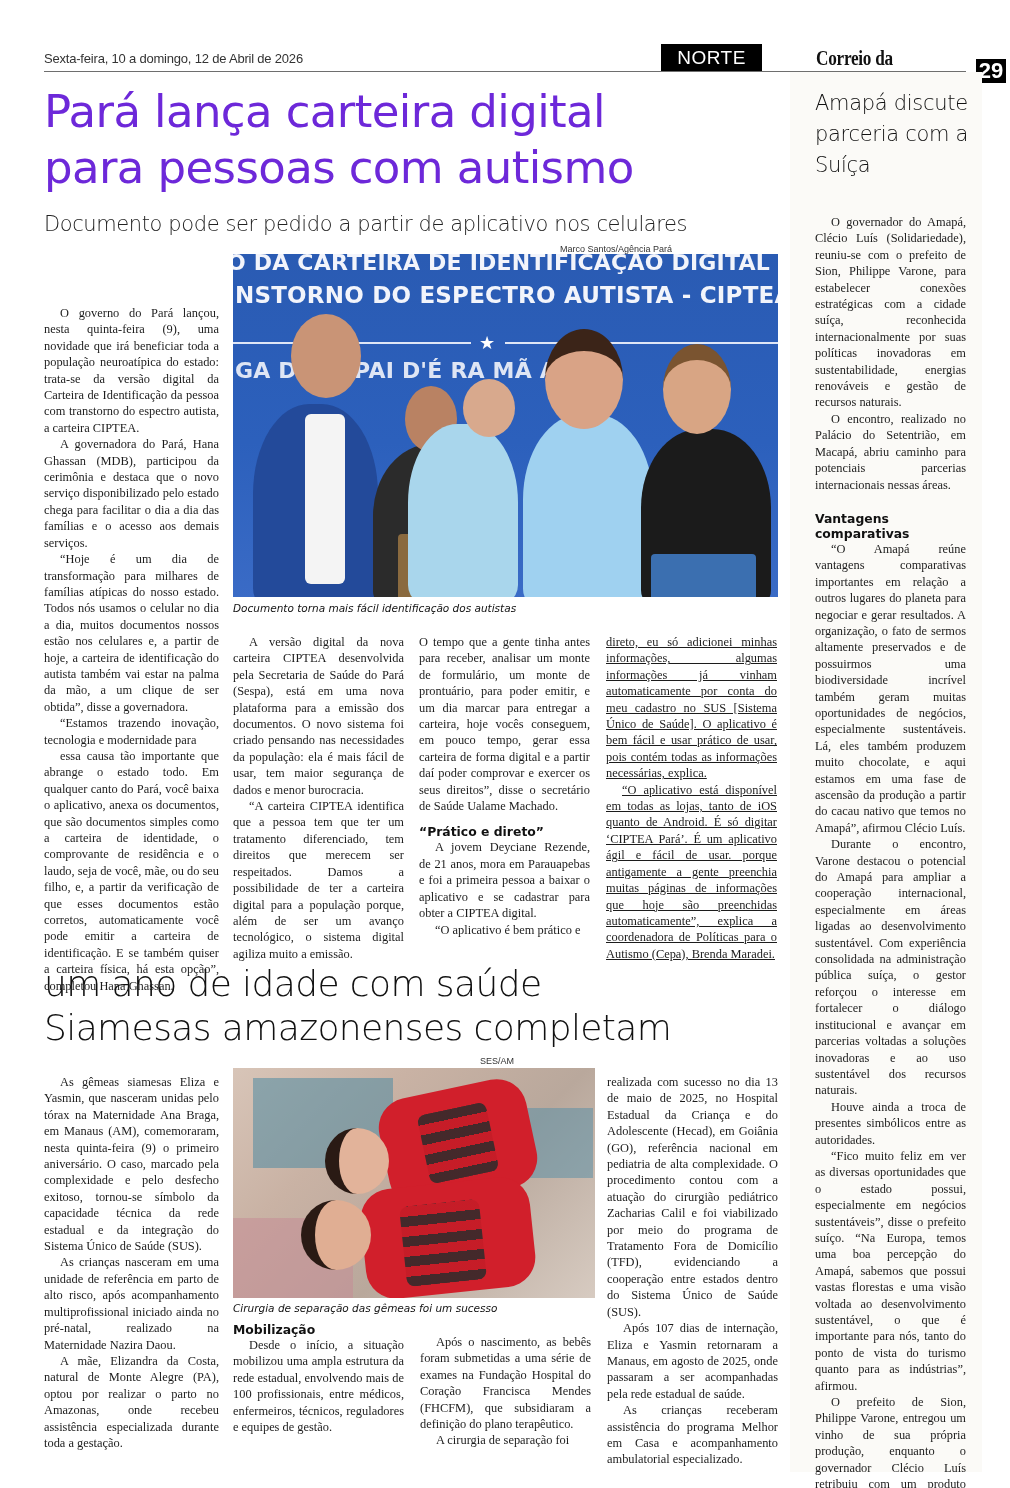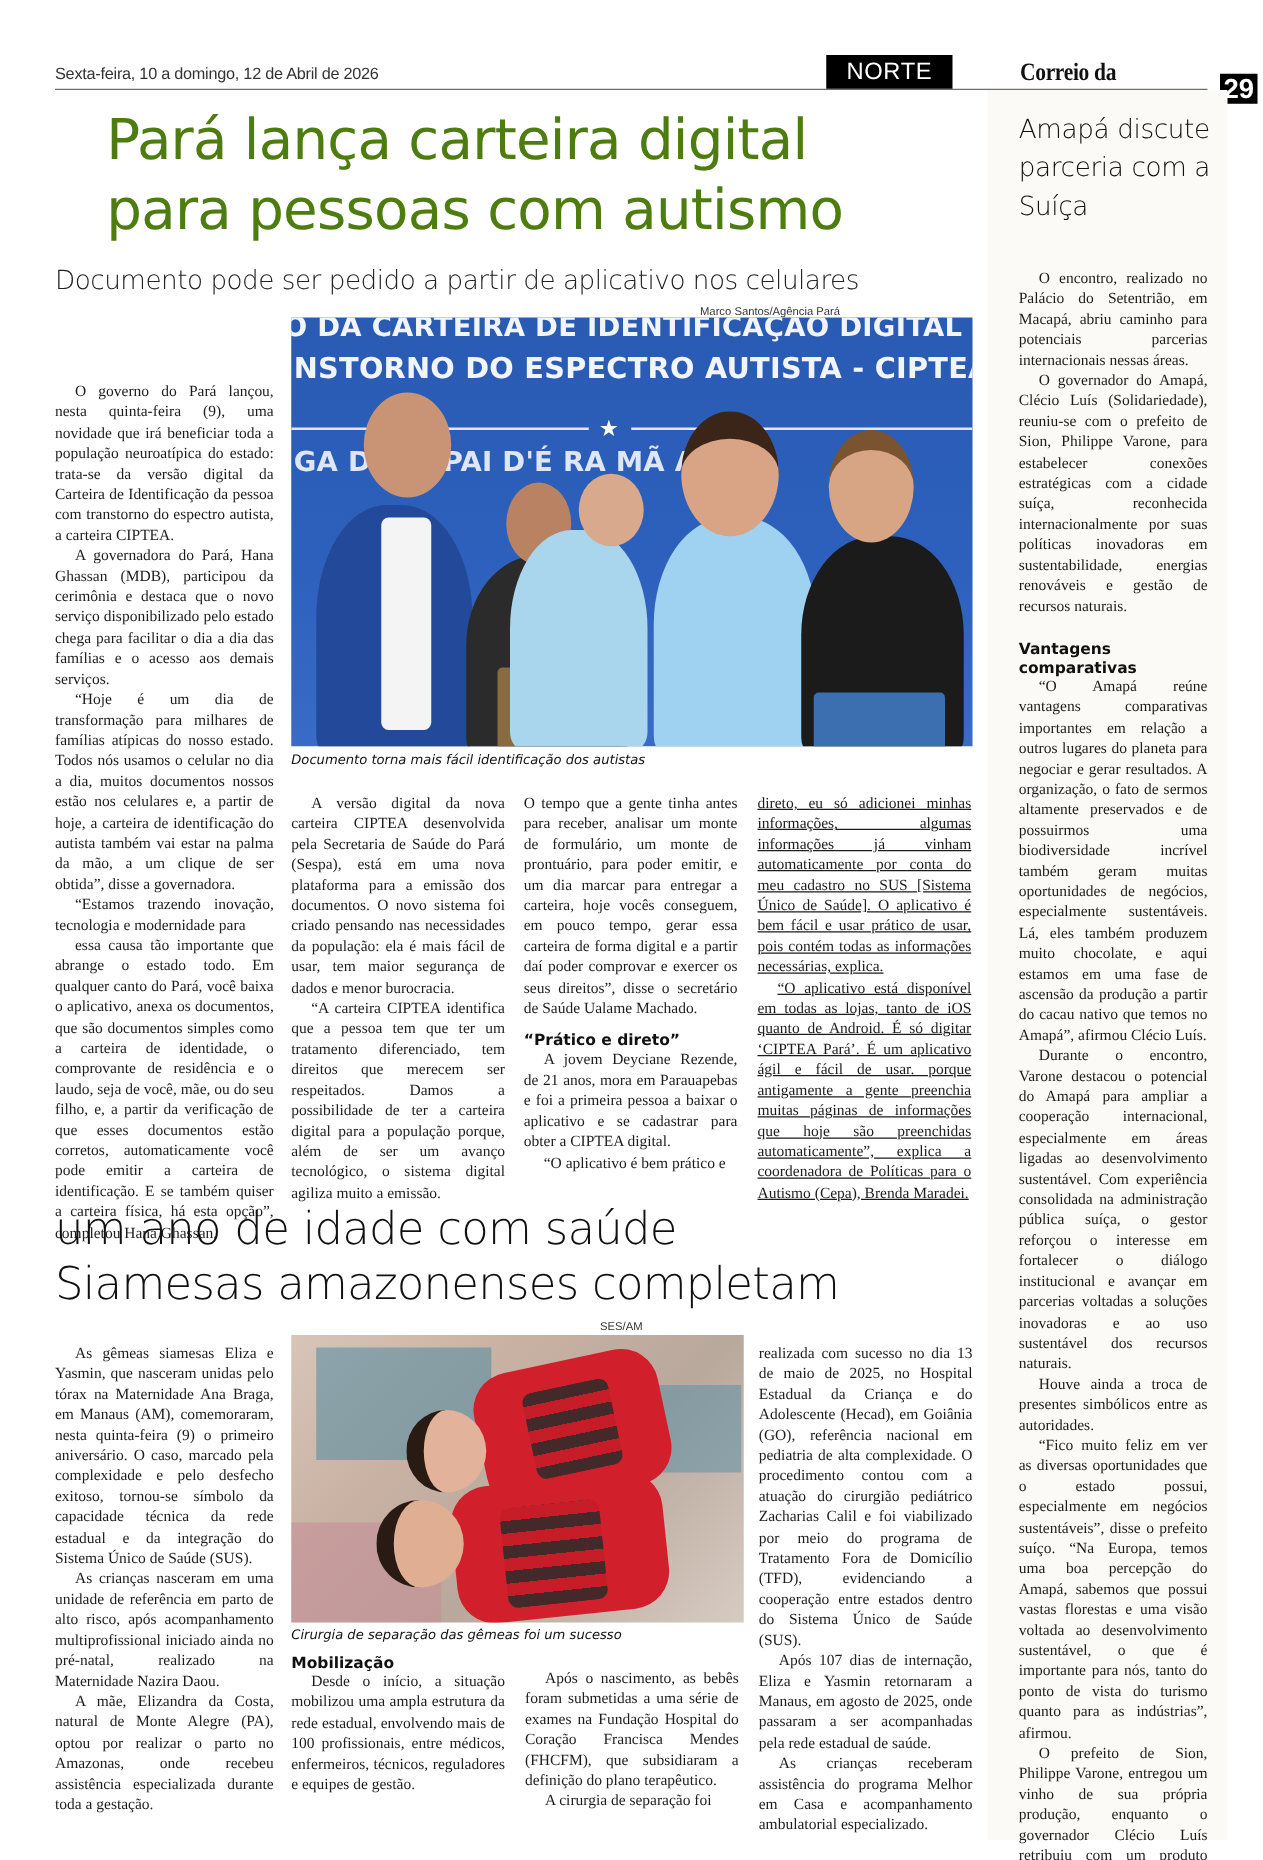--- a/index.html
+++ b/index.html
@@ -7,21 +7,21 @@
   body { position: relative; font-family: "Liberation Serif", serif; color: #1a1a1a; }
 
   
   .hdr { position: absolute; left: 44px; top: 44px; width: 922px; height: 28px; border-bottom: 1px solid #6e6e6e; }
   .hdr-date { position: absolute; left: 0; top: 7px; font-family: "Liberation Sans", sans-serif; font-size: 13px; color: #333; letter-spacing: -0.2px; }
   .hdr-section { position: absolute; left: 617px; top: 0; width: 101px; height: 27px; background: #000; color: #fff; font-family: "Liberation Sans", sans-serif; font-size: 19px; text-align: center; line-height: 27px; letter-spacing: 0.5px; }
   .hdr-brand { position: absolute; left: 772px; top: 3px; font-family: "Liberation Serif", serif; font-size: 20px; font-weight: bold; color: #111; transform: scaleX(0.86); transform-origin: left; letter-spacing: -0.3px; }
   .hdr-page { position: absolute; left: 932px; top: 3px; width: 30px; height: 24px; background: #000; color: #fff; font-family: "Liberation Sans", sans-serif; font-weight: bold; font-size: 22px; text-align: center; line-height: 24px; margin-top: 12px; }
 
   
-  .h1 { position: absolute; left: 44px; top: 84px; width: 740px; font-family: "DejaVu Sans", sans-serif; font-weight: 500; font-size: 45px; line-height: 56px; letter-spacing: -0.6px; color: #4d7c0f; margin-left: 41px; }
+  .h1 { position: absolute; left: 44px; top: 84px; width: 740px; font-family: "DejaVu Sans", sans-serif; font-weight: 500; font-size: 45px; line-height: 56px; letter-spacing: -0.6px; color: #6d28d9; }
   .sub { position: absolute; left: 44px; top: 212px; font-family: "DejaVu Sans", sans-serif; font-weight: 300; font-size: 21px; color: #222; letter-spacing: -0.4px; }
   .h2 { position: absolute; left: 44px; top: 962px; width: 740px; font-family: "DejaVu Sans", sans-serif; font-weight: 300; font-size: 36px; line-height: 44px; letter-spacing: -0.6px; color: #111; }
 
   
   .col { position: absolute; font-size: 12.4px; line-height: 16.4px; text-align: justify; hyphens: manual; color: #1c1c1c; }
   .col p { text-indent: 16px; }
   .col p.noindent { text-indent: 0; }
   .col .subhead { font-family: "DejaVu Sans", sans-serif; font-weight: bold; font-size: 12.4px; line-height: 15px; text-indent: 0; text-align: left; color: #111; margin-top: 10px; }
 
   
@@ -152,21 +152,21 @@
 
 <div class="col" style="left:607px; top:1074px; width:171px;">
   <p class="noindent">realizada com sucesso no dia 13 de maio de 2025, no Hospital Estadual da Criança e do Adolescente (Hecad), em Goiânia (GO), referência nacional em pediatria de alta complexidade. O procedimento contou com a atuação do cirurgião pediátrico Zacharias Calil e foi viabilizado por meio do programa de Tratamento Fora de Domicílio (TFD), evidenciando a cooperação entre estados dentro do Sistema Único de Saúde (SUS).</p>
   <p>Após 107 dias de internação, Eliza e Yasmin retornaram a Manaus, em agosto de 2025, onde passaram a ser acompanhadas pela rede estadual de saúde.</p>
   <p>As crianças receberam assistência do programa Melhor em Casa e acompanhamento ambulatorial especializado.</p>
 </div>
 
 <div class="side-bg"></div>
 <div class="side-title">Amapá discute parceria com a Suíça</div>
 <div class="col" style="left:815px; top:214px; width:151px;">
+  <p>O governador do Amapá, Clécio Luís (Solidariedade), reuniu-se com o prefeito de Sion, Philippe Varone, para estabelecer conexões estratégicas com a cidade suíça, reconhecida internacionalmente por suas políticas inovadoras em sustentabilidade, energias renováveis e gestão de recursos naturais.</p>
   <p>O encontro, realizado no Palácio do Setentrião, em Macapá, abriu caminho para potenciais parcerias internacionais nessas áreas.</p>
-  <p>O governador do Amapá, Clécio Luís (Solidariedade), reuniu-se com o prefeito de Sion, Philippe Varone, para estabelecer conexões estratégicas com a cidade suíça, reconhecida internacionalmente por suas políticas inovadoras em sustentabilidade, energias renováveis e gestão de recursos naturais.</p>
   <div class="subhead" style="margin-top:18px;">Vantagens comparativas</div>
   <p>“O Amapá reúne vantagens comparativas importantes em relação a outros lugares do planeta para negociar e gerar resultados. A organização, o fato de sermos altamente preservados e de possuirmos uma biodiversidade incrível também geram muitas oportunidades de negócios, especialmente sustentáveis. Lá, eles também produzem muito chocolate, e aqui estamos em uma fase de ascensão da produção a partir do cacau nativo que temos no Amapá”, afirmou Clécio Luís.</p>
   <p>Durante o encontro, Varone destacou o potencial do Amapá para ampliar a cooperação internacional, especialmente em áreas ligadas ao desenvolvimento sustentável. Com experiência consolidada na administração pública suíça, o gestor reforçou o interesse em fortalecer o diálogo institucional e avançar em parcerias voltadas a soluções inovadoras e ao uso sustentável dos recursos naturais.</p>
   <p>Houve ainda a troca de presentes simbólicos entre as autoridades.</p>
   <p>“Fico muito feliz em ver as diversas oportunidades que o estado possui, especialmente em negócios sustentáveis”, disse o prefeito suíço. “Na Europa, temos uma boa percepção do Amapá, sabemos que possui vastas florestas e uma visão voltada ao desenvolvimento sustentável, o que é importante para nós, tanto do ponto de vista do turismo quanto para as indústrias”, afirmou.</p>
   <p>O prefeito de Sion, Philippe Varone, entregou um vinho de sua própria produção, enquanto o governador Clécio Luís retribuiu com um produto regional do Amapá, reforçando o intercâmbio cultural e institucional entre os territórios.</p>
 </div>
 
 </body></html>

